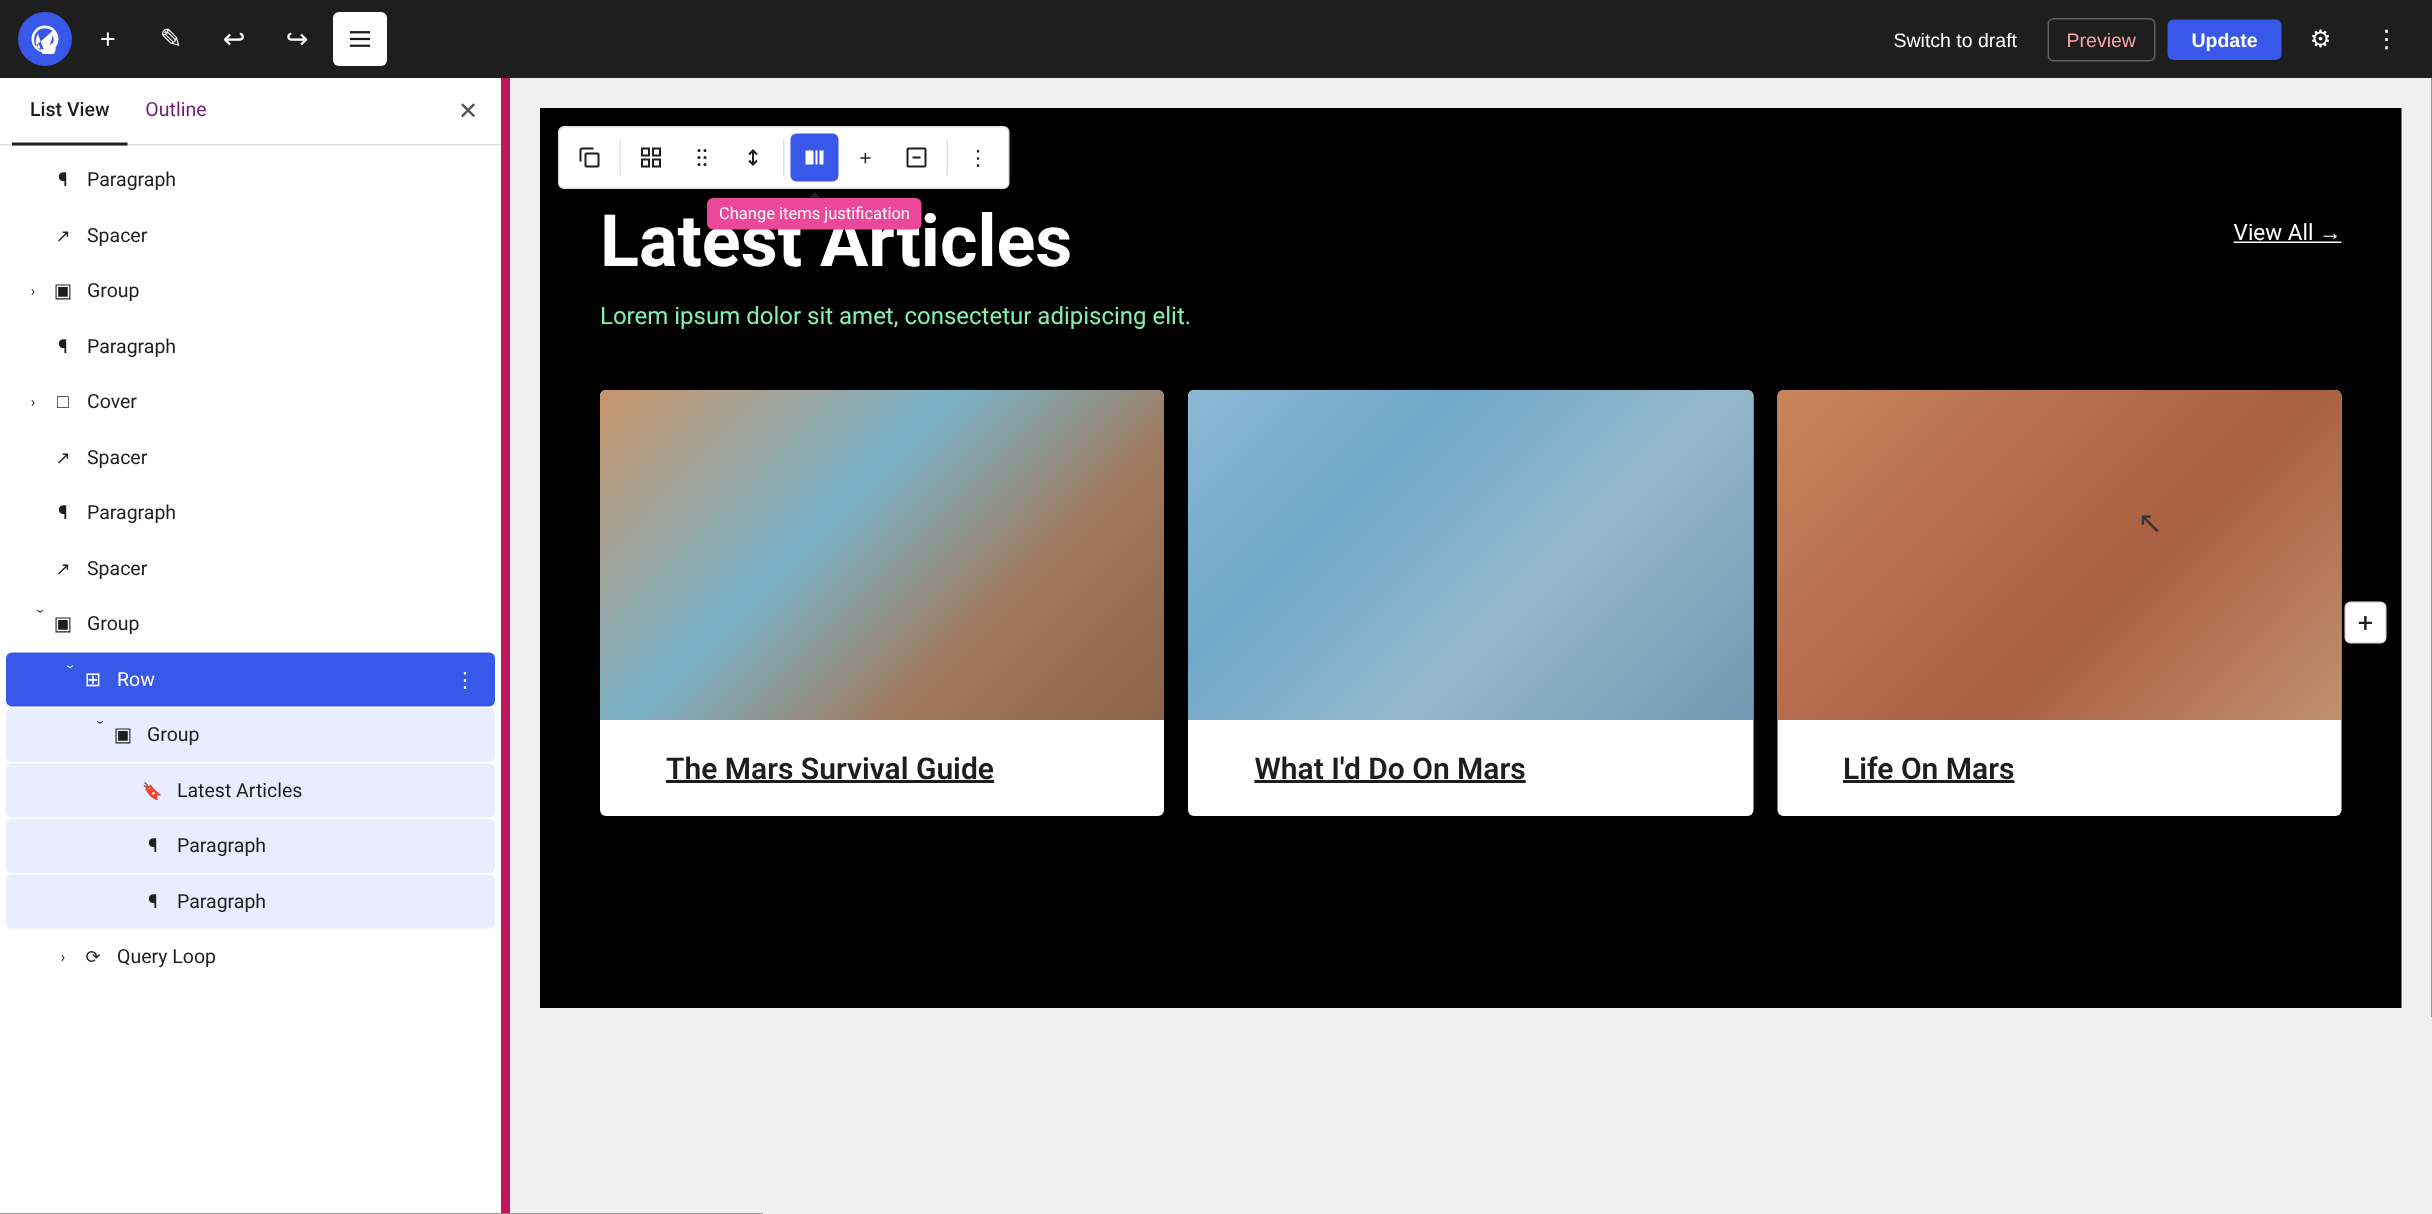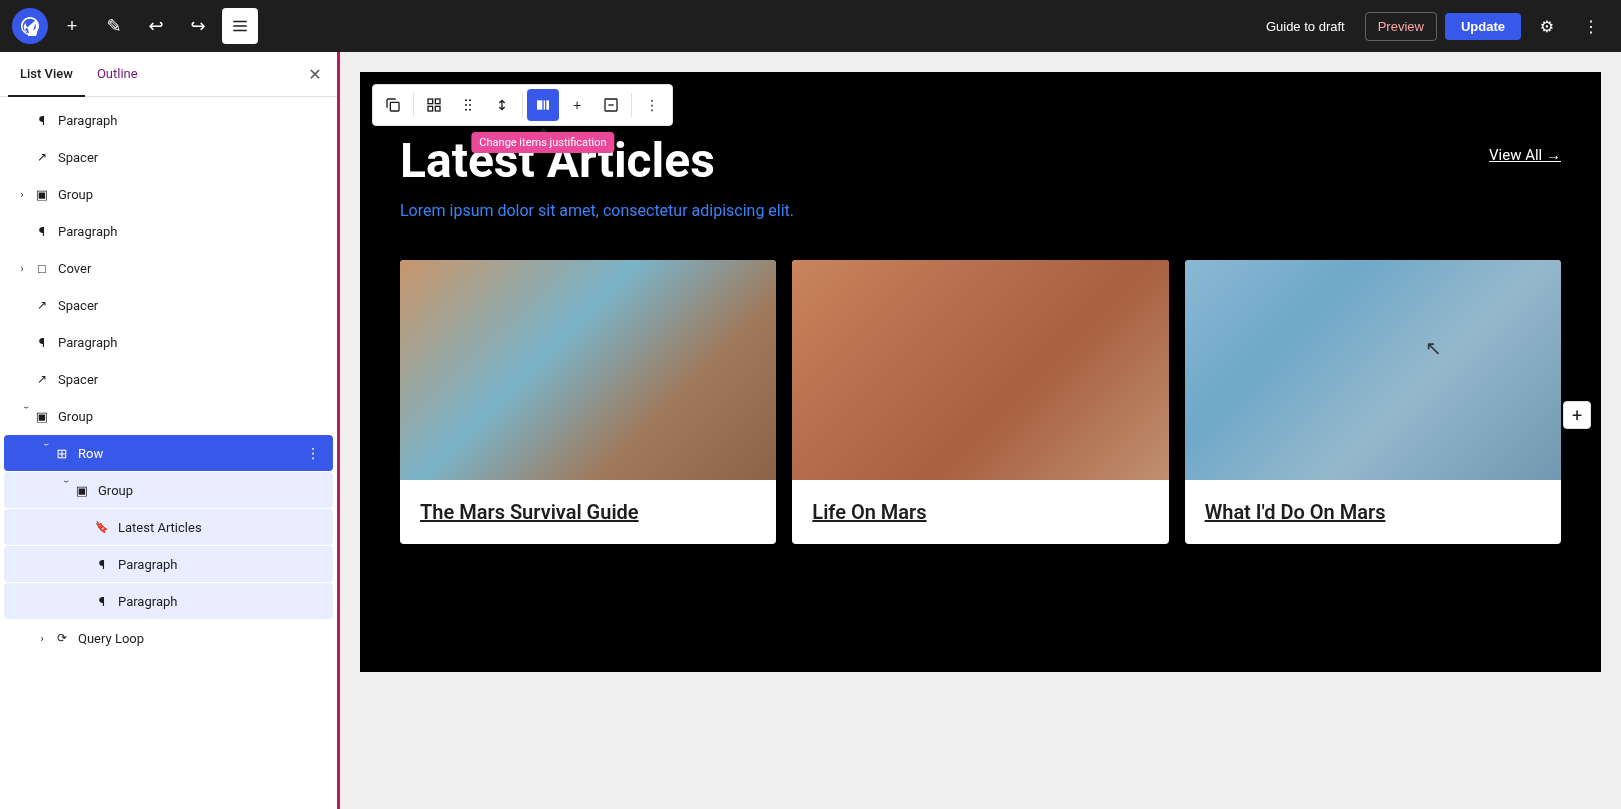--- a/index.html
+++ b/index.html
@@ -42,21 +42,21 @@
       display: flex; align-items: center; justify-content: center; font-size: 16px;
     }
 
     
     .main-layout {
       display: flex; margin-top: 52px; height: calc(100vh - 52px);
     }
 
     
     .sidebar {
-      width: 340px; background: #fff; border-right: 3px solid #be185d;
+      width: 340px; background: #fff; border-right: 6px solid #be185d;
       display: flex; flex-direction: column; flex-shrink: 0; overflow-y: auto;
     }
     .sidebar-tabs {
       display: flex; align-items: center; border-bottom: 1px solid #e0e0e0;
       padding: 0 8px; position: sticky; top: 0; background: #fff; z-index: 10;
     }
     .sidebar-tab {
       padding: 14px 12px; font-size: 13px; cursor: pointer; color: #701a75;
       border-bottom: 2px solid transparent; margin-bottom: -1px;
     }
@@ -136,36 +136,36 @@
     .section-title-row {
       display: flex; align-items: flex-start; justify-content: space-between;
     }
     .section-title {
       font-size: 48px; font-weight: 700; color: #fff; margin-bottom: 12px;
     }
     .view-all-link {
       color: #fff; font-size: 15px; text-decoration: underline;
       margin-top: 14px; white-space: nowrap;
     }
-    .section-desc { color: #3b82f6; font-size: 16px; }
+    .section-desc { color: #86efac; font-size: 16px; }
 
     
     .article-grid {
       display: grid; grid-template-columns: repeat(3, 1fr); gap: 16px;
       padding: 20px 40px 60px;
     }
     .article-card {
       background: #fff; border-radius: 4px; overflow: hidden;
     }
     .article-img-placeholder {
       width: 100%; height: 220px;
     }
     .article-body { padding: 20px; }
     .article-title {
-      font-size: 20px; font-weight: 600; color: #1e1e1e; text-decoration: underline;
+      font-size: 20px; font-weight: 600; color: #1e1e1e; text-decoration: underline; margin-left: 24px;
     }
 
     
     .mars-img-1 {
       background: linear-gradient(135deg, #c8956a 0%, #7ab3c8 40%, #a0785a 70%, #8b6348 100%);
     }
     .mars-img-2 {
       background: linear-gradient(135deg, #8bb8d4 0%, #6fa8c8 30%, #94b8cc 60%, #7098b0 100%);
     }
     .mars-img-3 {
@@ -207,21 +207,21 @@
     <button class="topbar-btn">↪</button>
     <button class="topbar-btn active">
       <svg width="18" height="18" viewBox="0 0 24 24" fill="currentColor">
         <rect x="3" y="5" width="18" height="2"></rect>
           <rect x="3" y="11" width="18" height="2"></rect>
           <rect x="3" y="17" width="18" height="2"></rect>
       </svg>
     </button>
   </div>
   <div class="topbar-right">
-    <button class="switch-draft-btn">Guide to draft</button>
+    <button class="switch-draft-btn">Switch to draft</button>
     <button class="preview-btn">Preview</button>
     <button class="update-btn">Update</button>
     <button class="settings-btn">⚙</button>
     <button class="more-btn">⋮</button>
   </div>
 </div>
 
 <div class="main-layout">
 
   <div class="sidebar">
@@ -394,33 +394,33 @@
       <div class="article-grid">
 
         <div class="article-card">
           <div class="article-img-placeholder mars-img-1"></div>
           <div class="article-body">
             <div class="article-title">The Mars Survival Guide</div>
           </div>
         </div>
 
         <div class="article-card">
+          <div class="article-img-placeholder mars-img-2"></div>
+          <div class="article-body">
+            <div class="article-title">What I'd Do On Mars</div>
+          </div>
+        </div>
+
+        <div class="article-card">
           <div class="article-img-placeholder mars-img-3"></div>
           <div class="article-body">
             <div class="article-title">Life On Mars</div>
           </div>
         </div>
 
-        <div class="article-card">
-          <div class="article-img-placeholder mars-img-2"></div>
-          <div class="article-body">
-            <div class="article-title">What I'd Do On Mars</div>
-          </div>
-        </div>
-
       </div>
 
       <div class="add-block-btn">+</div>
 
       <div class="cursor-pointer"></div>
 
     </div>
   </div>
 
 </div>

